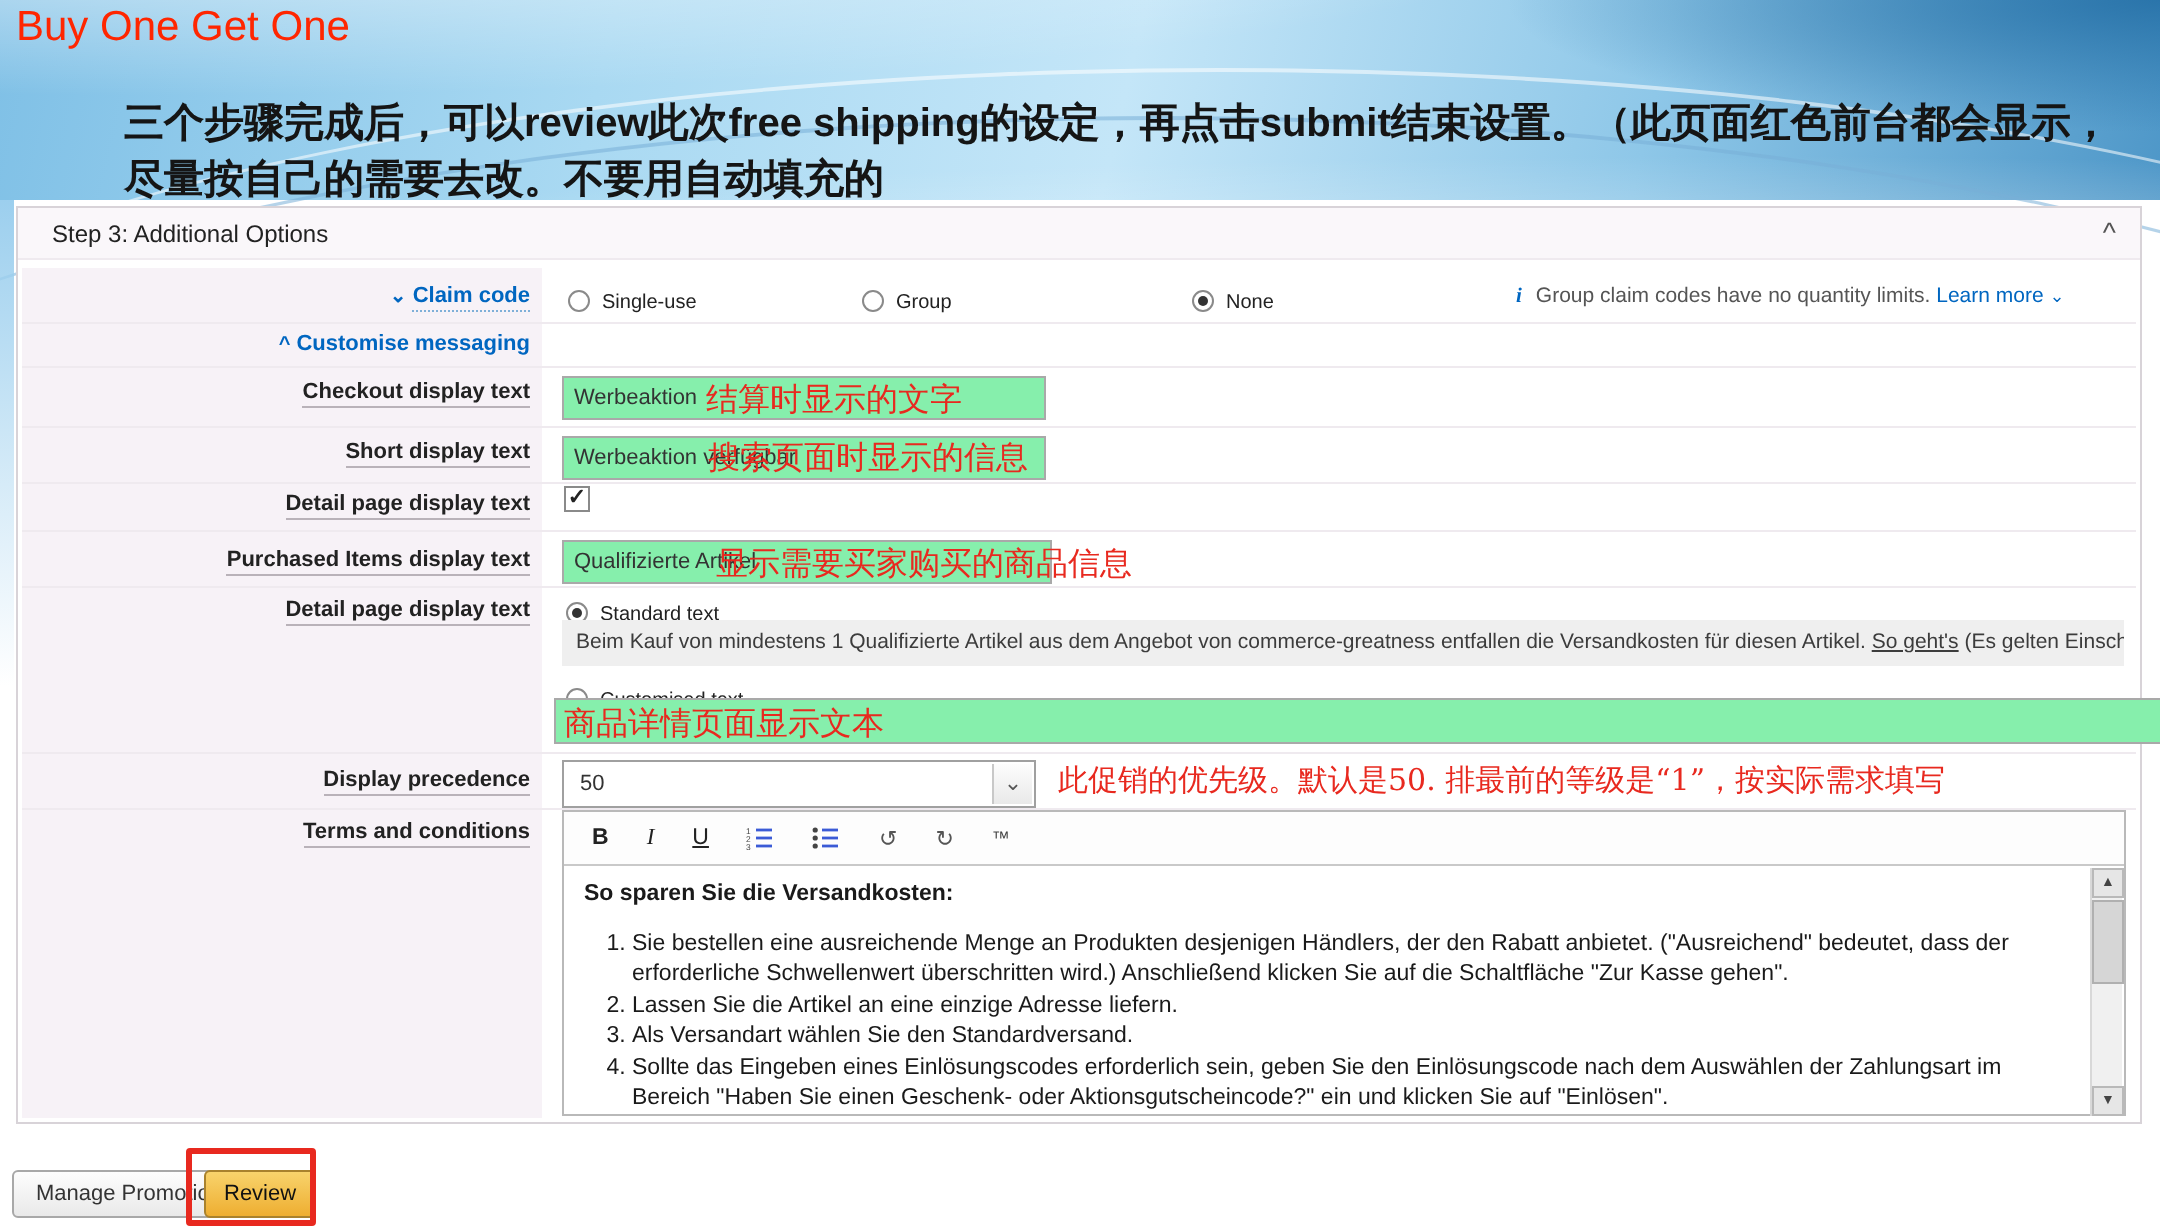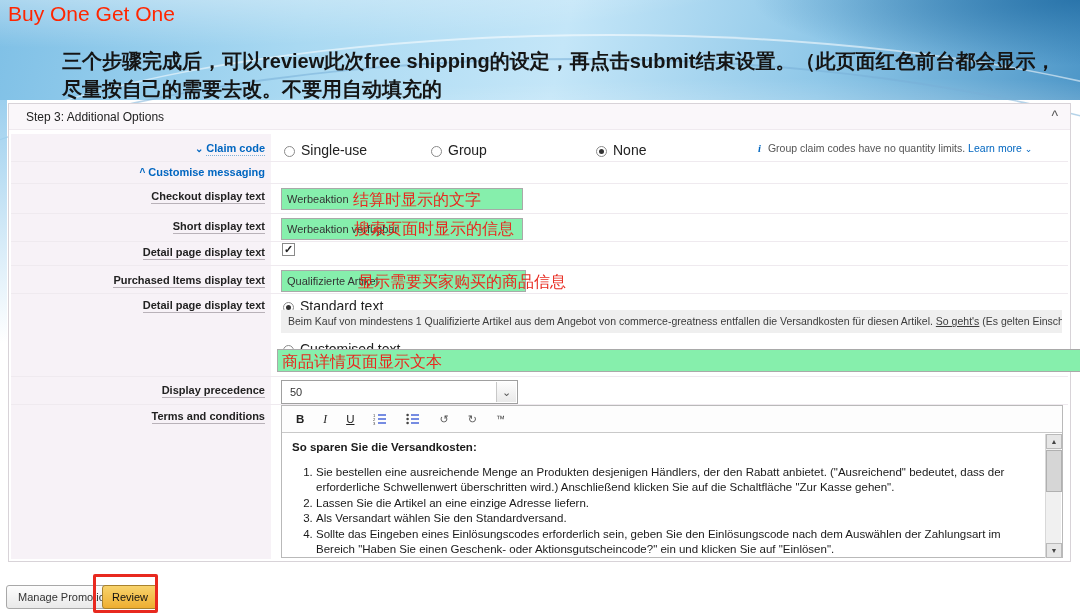--- a/index.html
+++ b/index.html
@@ -48,21 +48,21 @@
 
   .lbl { position:absolute; left:6px; width:250px; text-align:right; font-size:11px; font-weight:bold; color:#222; white-space:nowrap; }
   .lbl .u { border-bottom:1px solid #b9b2b9; padding-bottom:1px; }
   .bluelbl { color:#0066c0; }
   .bluelbl .u { border-bottom:1px dotted #7fb0d8; }
   .caret { font-size:10px; color:#0066c0; margin-right:3px; }
 
   
   .radio { display:inline-block; width:11px; height:11px; border:1px solid #8a8a8a; border-radius:50%; background:#fff; vertical-align:-2px; position:relative; }
   .radio.sel::after { content:""; position:absolute; left:2px; top:2px; width:5px; height:5px; border-radius:50%; background:#333; }
-  .radio-lbl { font-size:14px; color:#222; margin-left:6px; }
+  .radio-lbl { font-size:10px; color:#222; margin-left:6px; }
   .checkbox { position:absolute; width:13px; height:13px; border:1px solid #8a8a8a; background:#fff; font-size:11px; line-height:11px; text-align:center; color:#222; font-weight:bold; }
 
   .txt-input { position:absolute; height:22px; border:1px solid #a9a9a9; background:#86efac; font-size:11px; font-family:"Liberation Sans",sans-serif; color:#333; padding:0 5px; }
 
   .red-note { position:absolute; color:#e8291f; font-family:"DejaVu Serif", serif; white-space:nowrap; }
 
   .grey-preview { position:absolute; left:272px; width:781px; height:23px; background:#efefef; font-size:10.5px; color:#3c3c3c; padding:5px 7px; white-space:nowrap; overflow:hidden; }
   .grey-preview a { color:#3c3c3c; text-decoration:underline; }
 
   .select {
@@ -189,20 +189,21 @@
   </div>
   <div class="txt-input" style="left:268px; top:245px; width:858px; height:23px;">
     <span class="red-note" style="left:4px; top:2px; font-size:16px;">商品详情页面显示文本</span>
   </div>
 
   <div class="lbl" style="top:280px"><span class="u">Display precedence</span></div>
   <div class="select" style="top:276px;">
     <span class="val">50</span>
     <span class="btn">⌄</span>
   </div>
+  <div class="red-note" style="left:520px; top:277px; font-size:15px;">此促销的优先级。默认是50. 排最前的等级是“1”，按实际需求填写</div>
 
   <div class="lbl" style="top:306px"><span class="u">Terms and conditions</span></div>
   <div class="editor">
     <div class="toolbar">
       <span class="tb b">B</span>
       <span class="tb i">I</span>
       <span class="tb u">U</span>
       <span class="tb tb-list">
         <svg width="14" height="12" viewBox="0 0 14 12">
             <g stroke="#3b5bd6" stroke-width="1.4">

